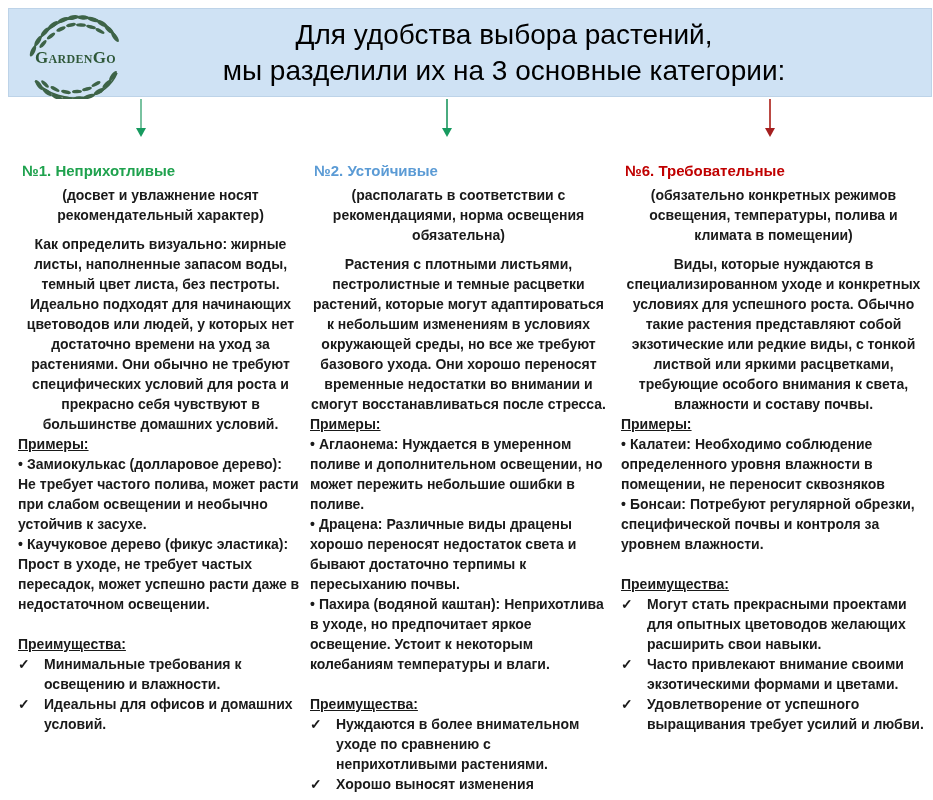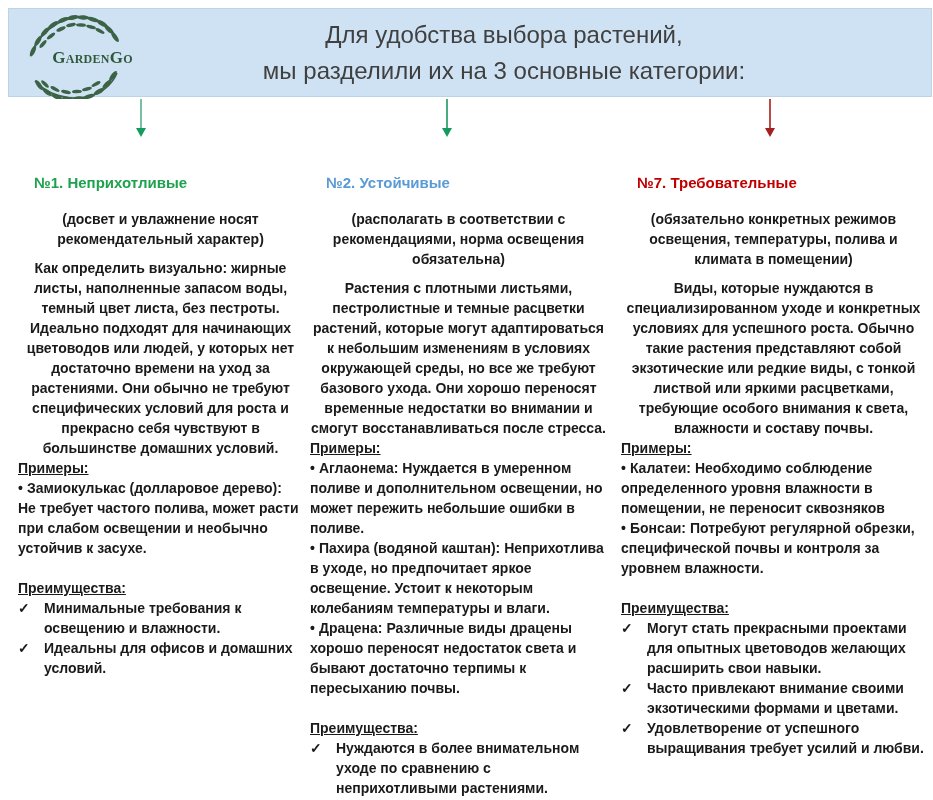--- a/index.html
+++ b/index.html
@@ -9,44 +9,44 @@
   }
   
   .header{
     position:absolute;left:8px;top:8px;width:924px;height:89px;box-sizing:border-box;
     background:#cfe2f4;border:1px solid #bdd3e8;
     display:flex;align-items:center;
   }
   .logo-wrap{flex:none;width:118px;height:84px;position:relative;margin-left:10px;}
   .logo-wrap svg{position:absolute;left:0;top:0;}
   .logo-text{
-    position:absolute;left:4px;top:38px;width:110px;text-align:right;
+    position:absolute;left:16px;top:38px;width:110px;text-align:left;
     font-family:"Liberation Serif",serif;font-variant:small-caps;font-weight:bold;
     font-size:17px;color:#2f5839;letter-spacing:.3px;line-height:17px;
   }
   .title-wrap{
     flex:1;text-align:center;padding-right:60px;
-    font-size:24px;line-height:36px;color:#404040;
+    font-size:28px;line-height:36px;color:#000000;
   }
   
   .arrow{position:absolute;top:99px;width:2px;height:29px;background:var(--line);}
   .arrow::after{
     content:"";position:absolute;top:100%;left:-4px;width:0;height:0;
     border-left:5px solid transparent;border-right:5px solid transparent;
     border-top:9px solid var(--head);
   }
   .arrow-1{left:140px;--line:#79c2a0;--head:#179a5f;}
   .arrow-2{left:446px;--line:#4aab7f;--head:#179a5f;}
   .arrow-3{left:769px;--line:#bb4a44;--head:#a41f1f;}
   
   .col{position:absolute;top:156px;font-size:14px;line-height:20px;font-weight:700;}
   .col-1{left:18px;width:285px;}
   .col-2{left:310px;width:297px;}
   .col-3{left:621px;width:305px;}
-  .col-title{font-size:15px;line-height:21px;margin:16px;}
+  .col-title{font-size:15px;line-height:21px;margin:4px;}
   .col-1 .col-title{color:#1fa24e;}
   .col-2 .col-title{color:#5b9bd5;}
   .col-3 .col-title{color:#c00000;}
   .col-sub{margin:0 0 9px 0;text-align:center;}
   .col-desc{margin:0;text-align:center;}
   .sec-label{margin:0;text-decoration:underline;}
   .example{margin:0;}
   .bullet{margin-right:4px;}
   .adv-section{margin-top:20px;}
   .adv-item{display:flex;margin:0;}
@@ -110,58 +110,59 @@
 <div class="arrow arrow-1"></div>
 <div class="arrow arrow-2"></div>
 <div class="arrow arrow-3"></div>
 
 <div class="col col-1">
   <p class="col-title">№1. Неприхотливые</p>
   <p class="col-sub">(досвет и увлажнение носят рекомендательный характер)</p>
   <p class="col-desc">Как определить визуально: жирные листы, наполненные запасом воды, темный цвет листа, без пестроты. Идеально подходят для начинающих цветоводов или людей, у которых нет достаточно времени на уход за растениями. Они обычно не требуют специфических условий для роста и прекрасно себя чувствуют в большинстве домашних условий.</p>
   <p class="sec-label">Примеры:</p>
   <p class="example"><span class="bullet">•</span><span>Замиокулькас (долларовое дерево): Не требует частого полива, может расти при слабом освещении и необычно устойчив к засухе.</span></p>
+  <p class="example"><span class="bullet">•</span><span>Каучуковое дерево (фикус эластика): Прост в уходе, не требует частых пересадок, может успешно расти даже в недостаточном освещении.</span></p>
   <div class="adv-section">
     <p class="sec-label">Преимущества:</p>
     <div class="adv-item">
         <span class="check">✓</span>
         <span class="adv-text">Минимальные требования к освещению и влажности.</span>
       </div>
     <div class="adv-item">
         <span class="check">✓</span>
         <span class="adv-text">Идеальны для офисов и домашних условий.</span>
       </div>
 
   </div>
 </div>
 
 <div class="col col-2">
   <p class="col-title">№2. Устойчивые</p>
   <p class="col-sub">(располагать в соответствии с рекомендациями, норма освещения обязательна)</p>
   <p class="col-desc">Растения с плотными листьями, пестролистные и темные расцветки растений, которые могут адаптироваться к небольшим изменениям в условиях окружающей среды, но все же требуют базового ухода. Они хорошо переносят временные недостатки во внимании и смогут восстанавливаться после стресса.</p>
   <p class="sec-label">Примеры:</p>
   <p class="example"><span class="bullet">•</span><span>Аглаонема: Нуждается в умеренном поливе и дополнительном освещении, но может пережить небольшие ошибки в поливе.</span></p>
+  <p class="example"><span class="bullet">•</span><span>Драцена: Различные виды драцены хорошо переносят недостаток света и бывают достаточно терпимы к пересыханию почвы.</span></p>
   <p class="example"><span class="bullet">•</span><span>Пахира (водяной каштан): Неприхотлива в уходе, но предпочитает яркое освещение. Устоит к некоторым колебаниям температуры и влаги.</span></p>
-  <p class="example"><span class="bullet">•</span><span>Драцена: Различные виды драцены хорошо переносят недостаток света и бывают достаточно терпимы к пересыханию почвы.</span></p>
   <div class="adv-section">
     <p class="sec-label">Преимущества:</p>
     <div class="adv-item">
         <span class="check">✓</span>
         <span class="adv-text">Нуждаются в более внимательном уходе по сравнению с неприхотливыми растениями.</span>
       </div>
     <div class="adv-item">
         <span class="check">✓</span>
         <span class="adv-text">Хорошо выносят изменения температуры и влажности.</span>
       </div>
 
   </div>
 </div>
 
 <div class="col col-3">
-  <p class="col-title">№7. Требовательные</p>
+  <p class="col-title">№6. Требовательные</p>
   <p class="col-sub">(обязательно конкретных режимов освещения, температуры, полива и климата в помещении)</p>
   <p class="col-desc">Виды, которые нуждаются в специализированном уходе и конкретных условиях для успешного роста. Обычно такие растения представляют собой экзотические или редкие виды, с тонкой листвой или яркими расцветками, требующие особого внимания к света, влажности и составу почвы.</p>
   <p class="sec-label">Примеры:</p>
   <p class="example"><span class="bullet">•</span><span>Калатеи: Необходимо соблюдение определенного уровня влажности в помещении, не переносит сквозняков</span></p>
   <p class="example"><span class="bullet">•</span><span>Бонсаи: Потребуют регулярной обрезки, специфической почвы и контроля за уровнем влажности.</span></p>
   <div class="adv-section">
     <p class="sec-label">Преимущества:</p>
     <div class="adv-item">
         <span class="check">✓</span>
         <span class="adv-text">Могут стать прекрасными проектами для опытных цветоводов желающих расширить свои навыки.</span>

